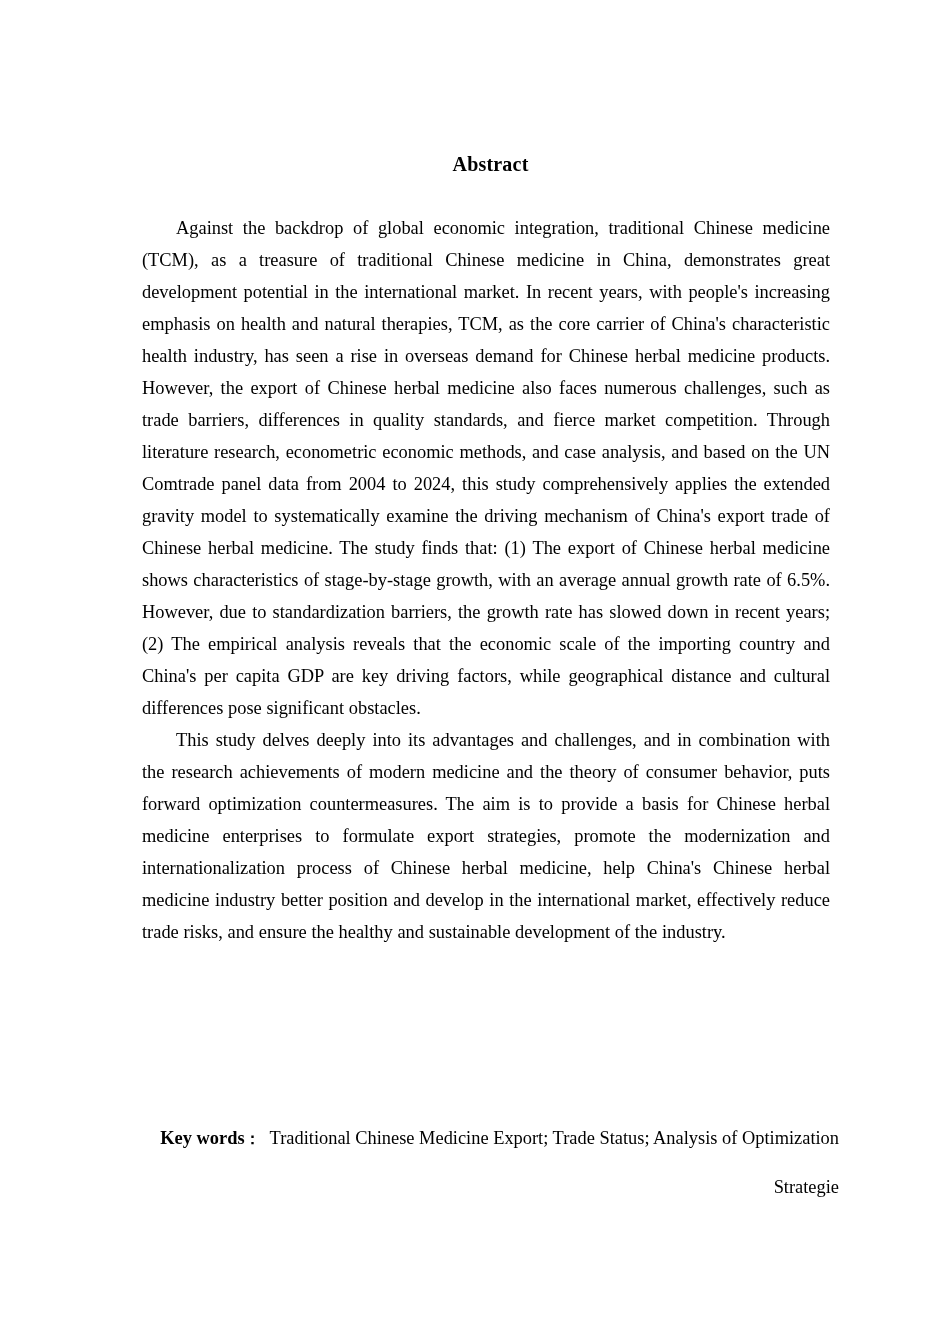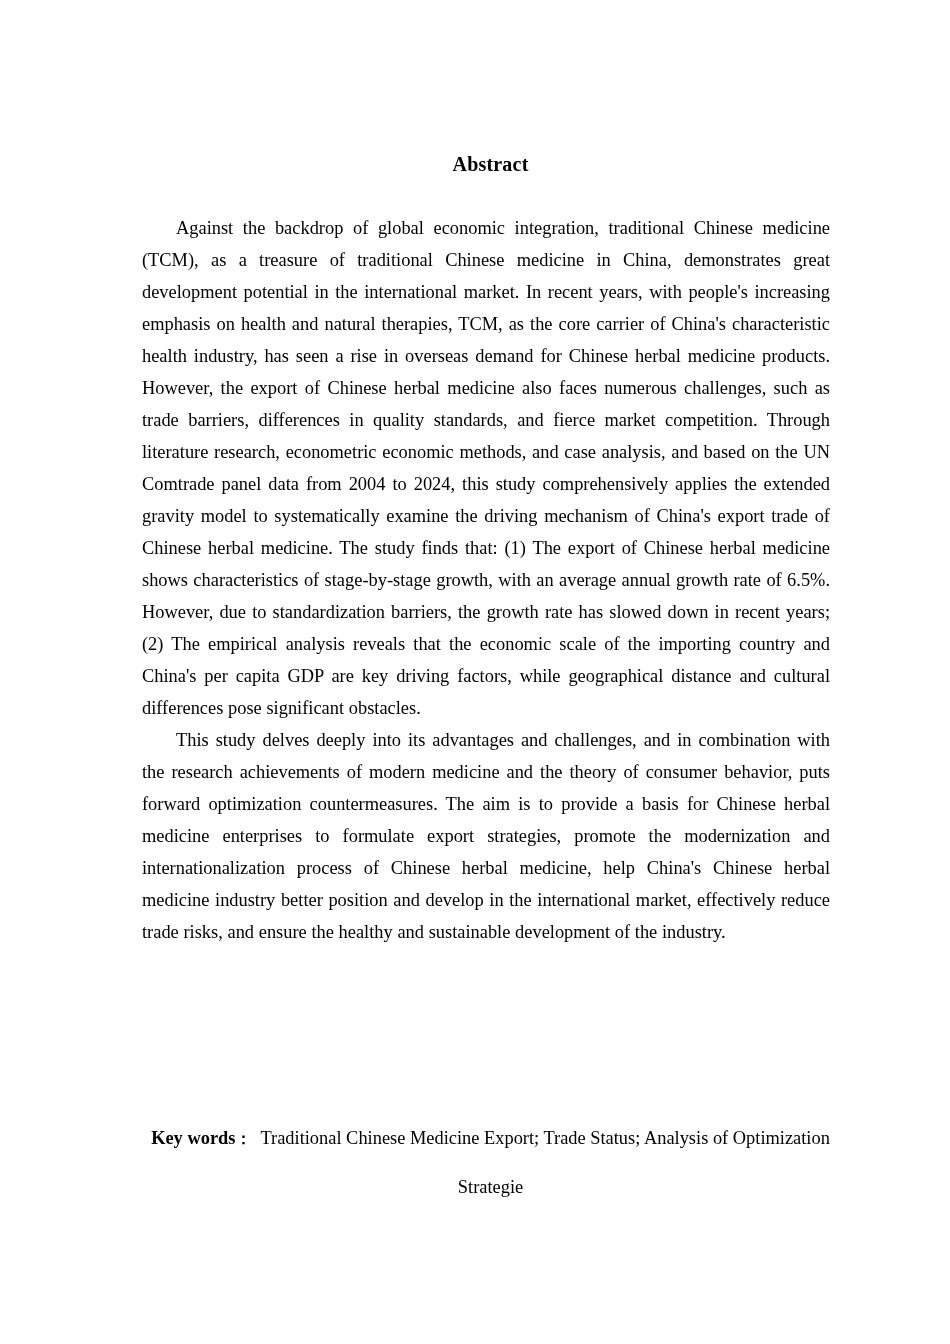--- a/index.html
+++ b/index.html
@@ -61,21 +61,21 @@
   }
   .keywords-block {
     position: absolute;
     left: 0;
     top: 1114px;
     width: 697px;
   }
   .keywords-line {
     margin: 0;
     padding: 0;
-    text-align: center;
+    text-align: right;
     font-size: 18.4px;
     line-height: 48px;
     text-indent: 0;
   }
   .kw-label {
     font-weight: bold;
   }
   .kw-colon {
     font-weight: bold;
     font-family: "DejaVu Sans", "Liberation Sans", sans-serif;

